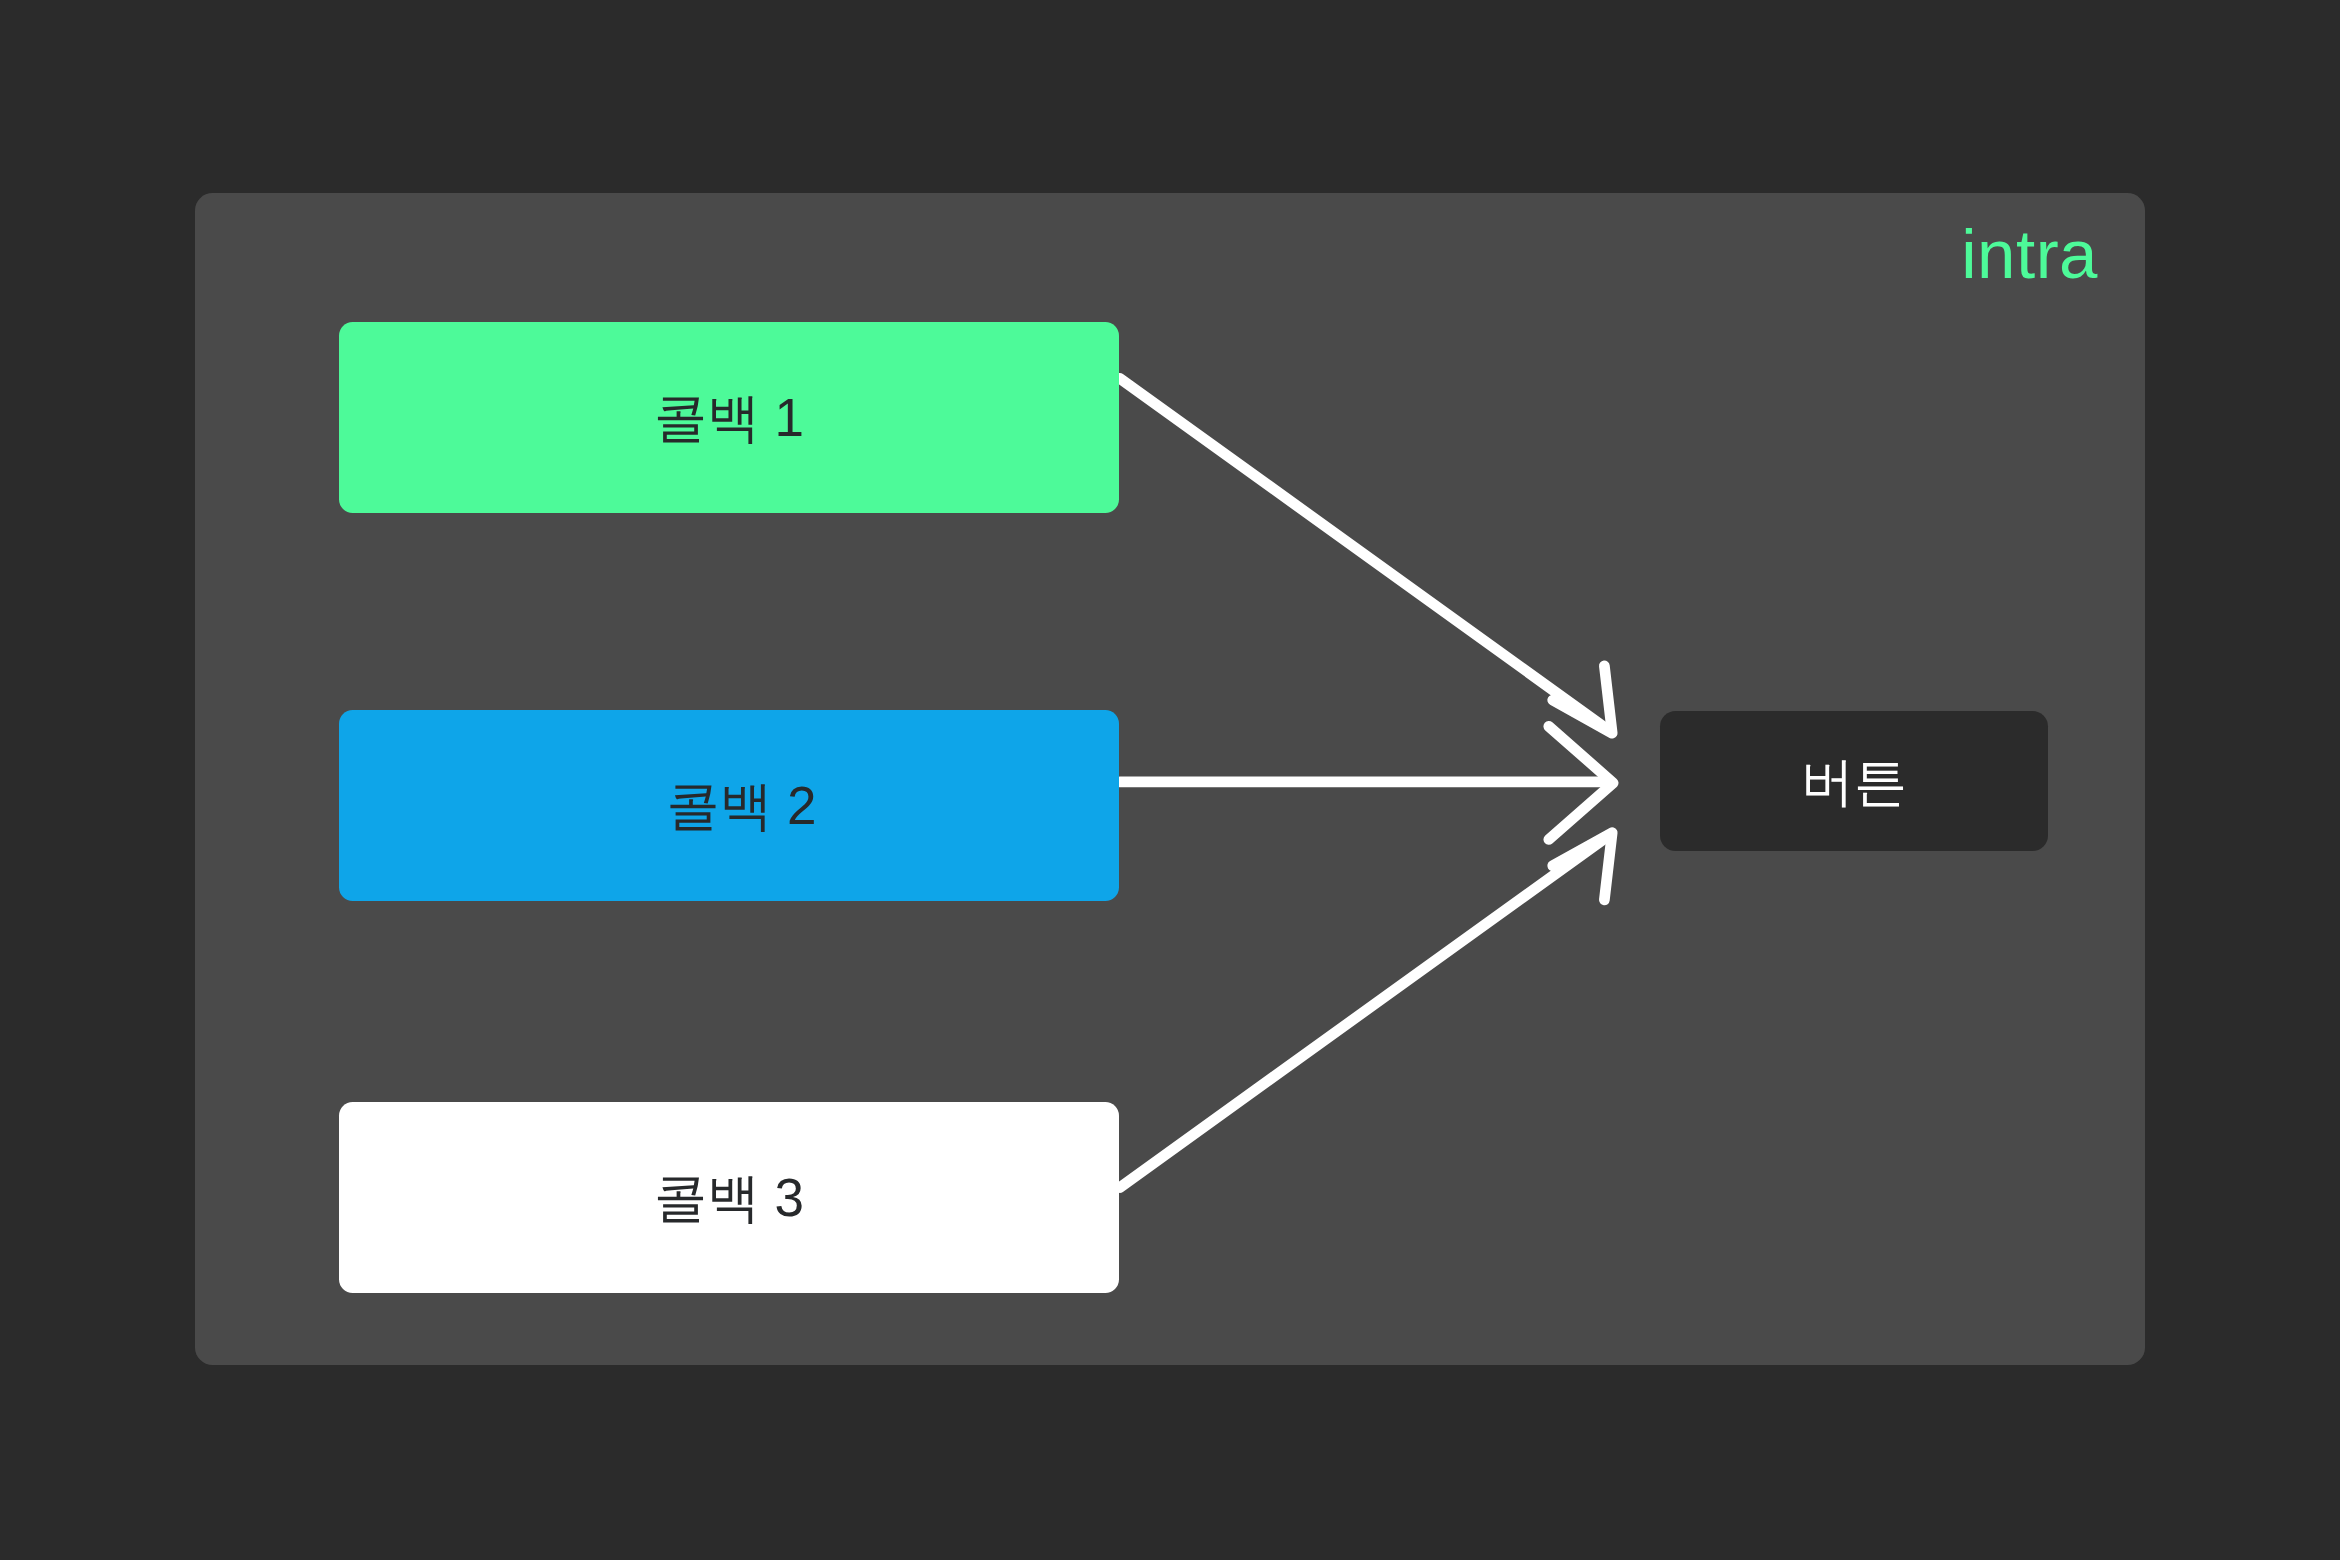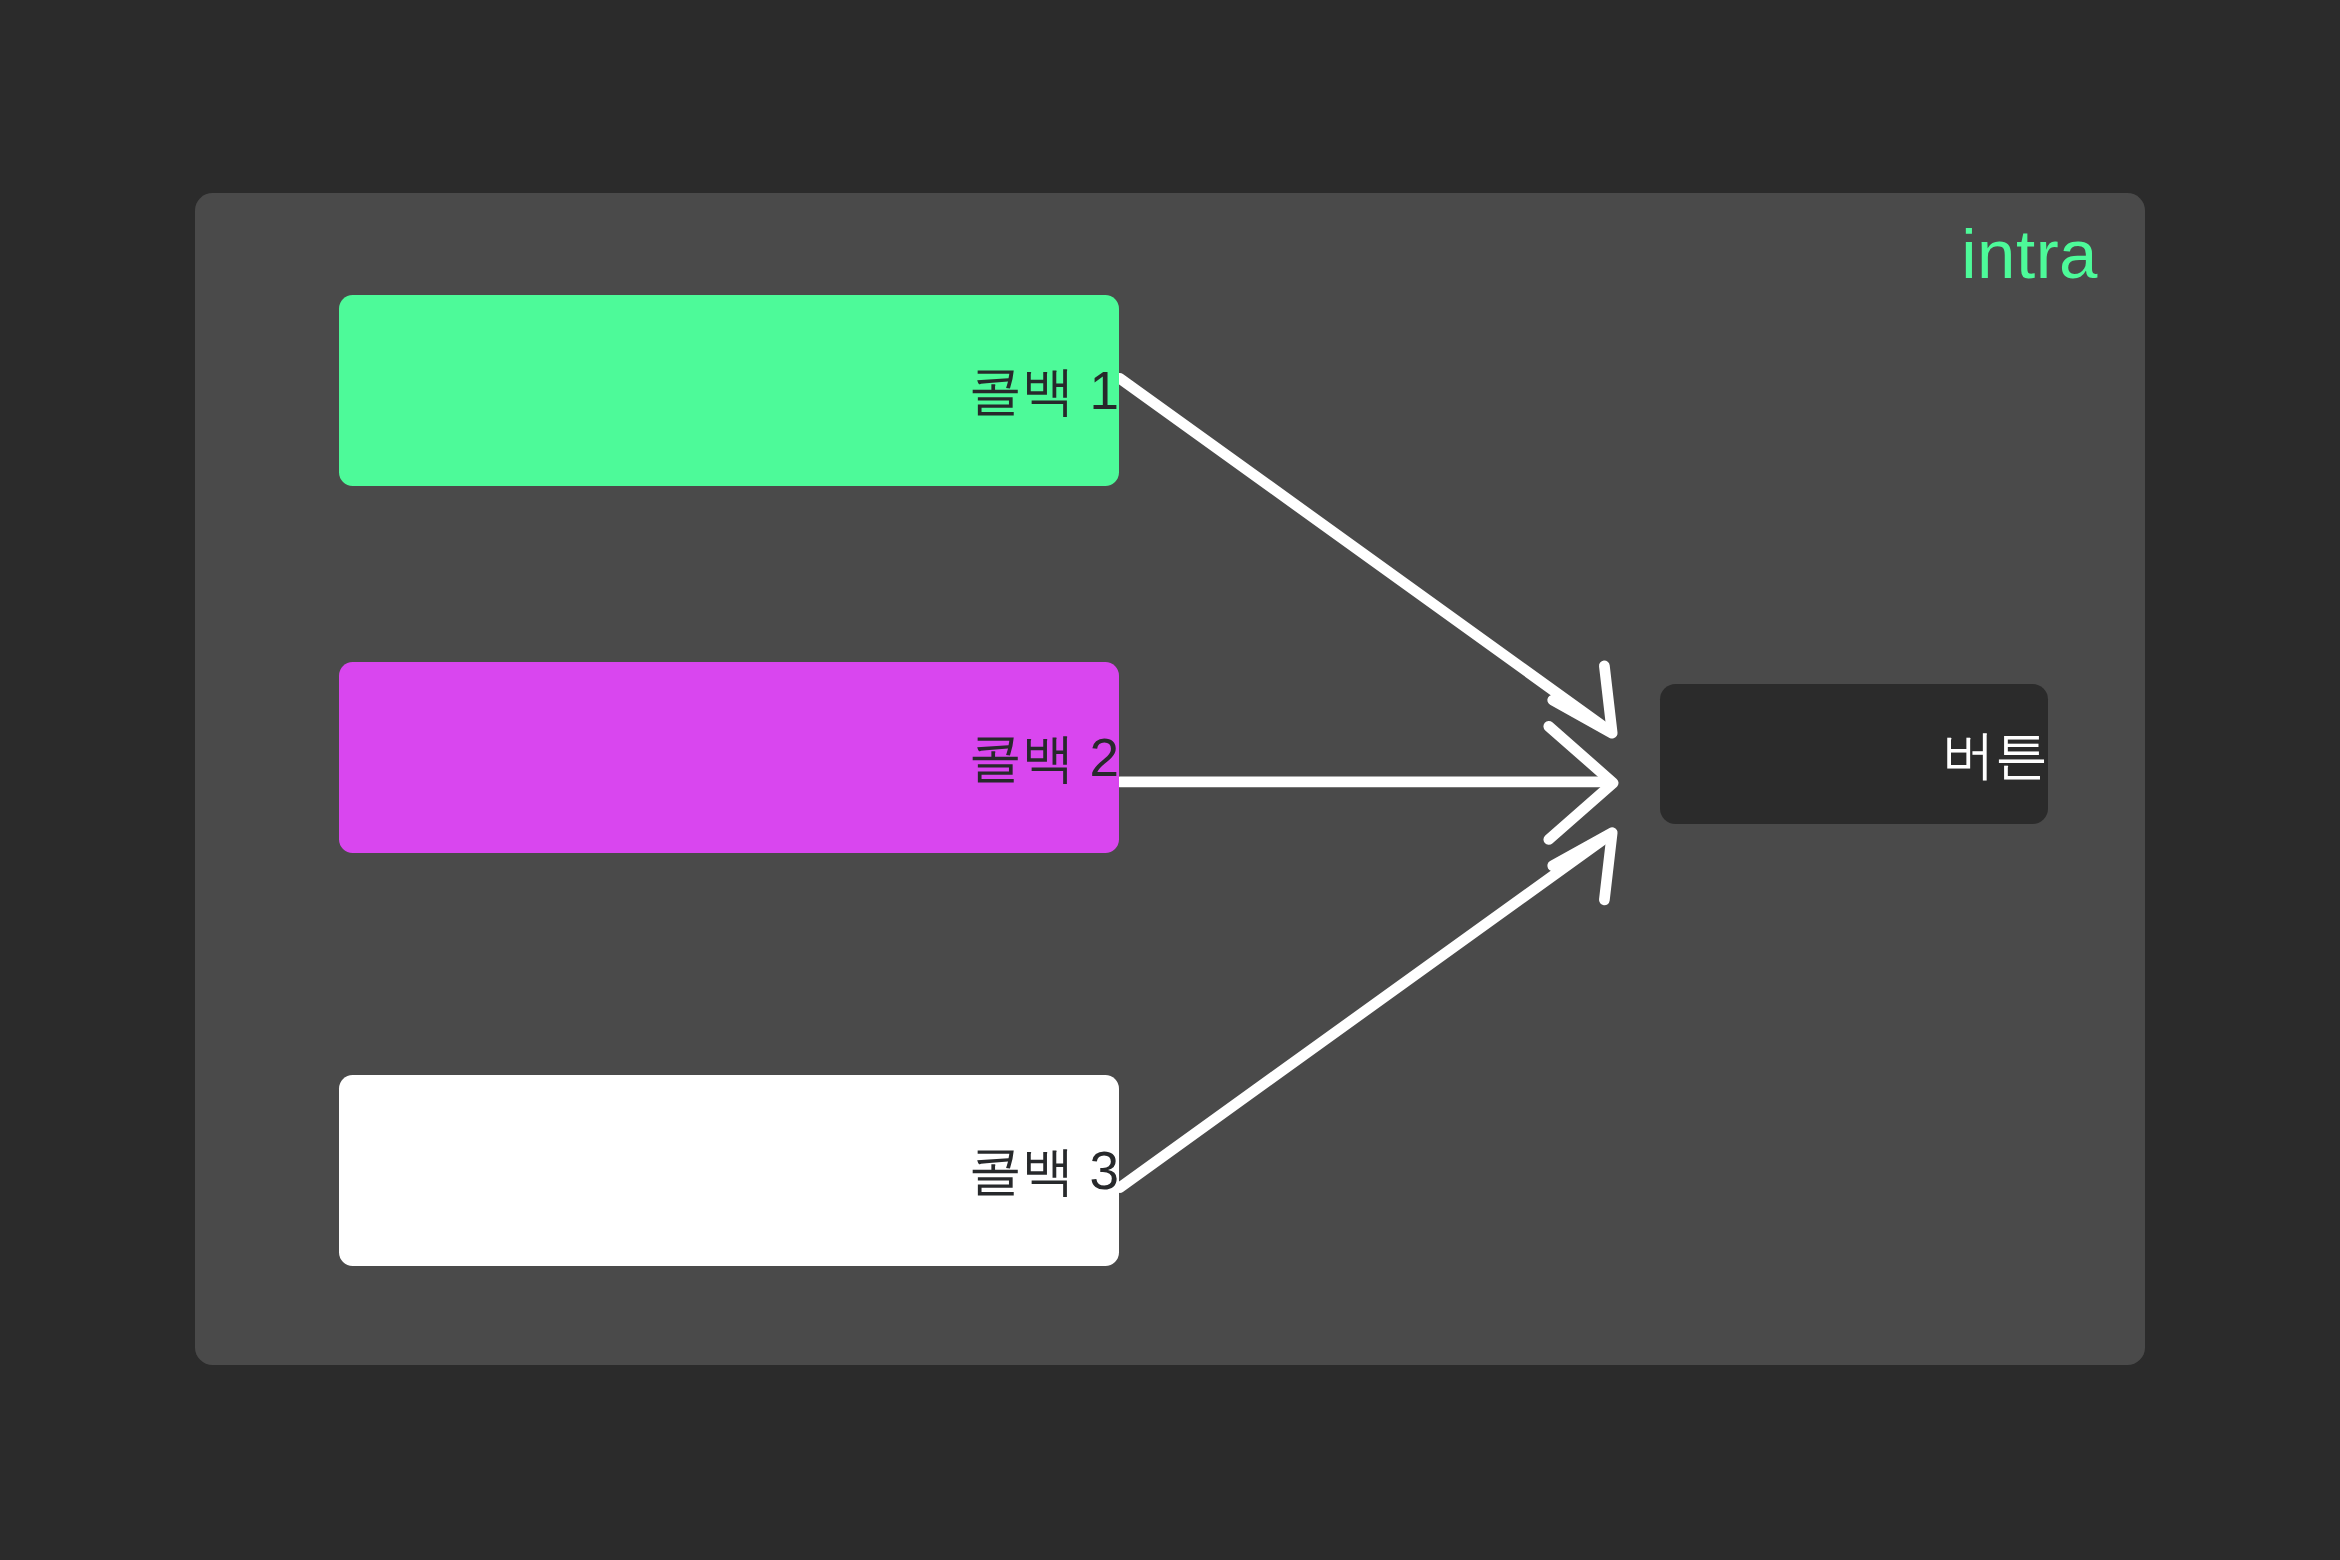--- a/index.html
+++ b/index.html
@@ -37,39 +37,40 @@
     color: #4dfa99;
     letter-spacing: 0.5px;
     white-space: nowrap;
   }
 
   
   .node {
     position: absolute;
     display: flex;
     align-items: center;
-    justify-content: flex-end;
+    justify-content: center;
     border-radius: 13.7px;
     box-sizing: border-box;
+    margin-top: 27px;
   }
   .node-label {
     font-size: 53px;
     line-height: 1;
     white-space: nowrap;
   }
 
   .node.callback {
     left: 339px;
     width: 780px;
     height: 191px;
   }
   .node.callback .node-label { color: #27292b; }
 
   #node-cb1 { top: 295px;  background: #4dfa99; }
-  #node-cb2 { top: 662px;  background: #d946ef; padding-left: 25px; }
+  #node-cb2 { top: 683px;  background: #0ea5e9; padding-left: 25px; }
   #node-cb3 { top: 1075px; background: #ffffff; }
 
   #node-button {
     left: 1660px;
     top: 684px;
     width: 388px;
     height: 140px;
     background: #2b2b2b;
     border-radius: 15.6px;
   }

